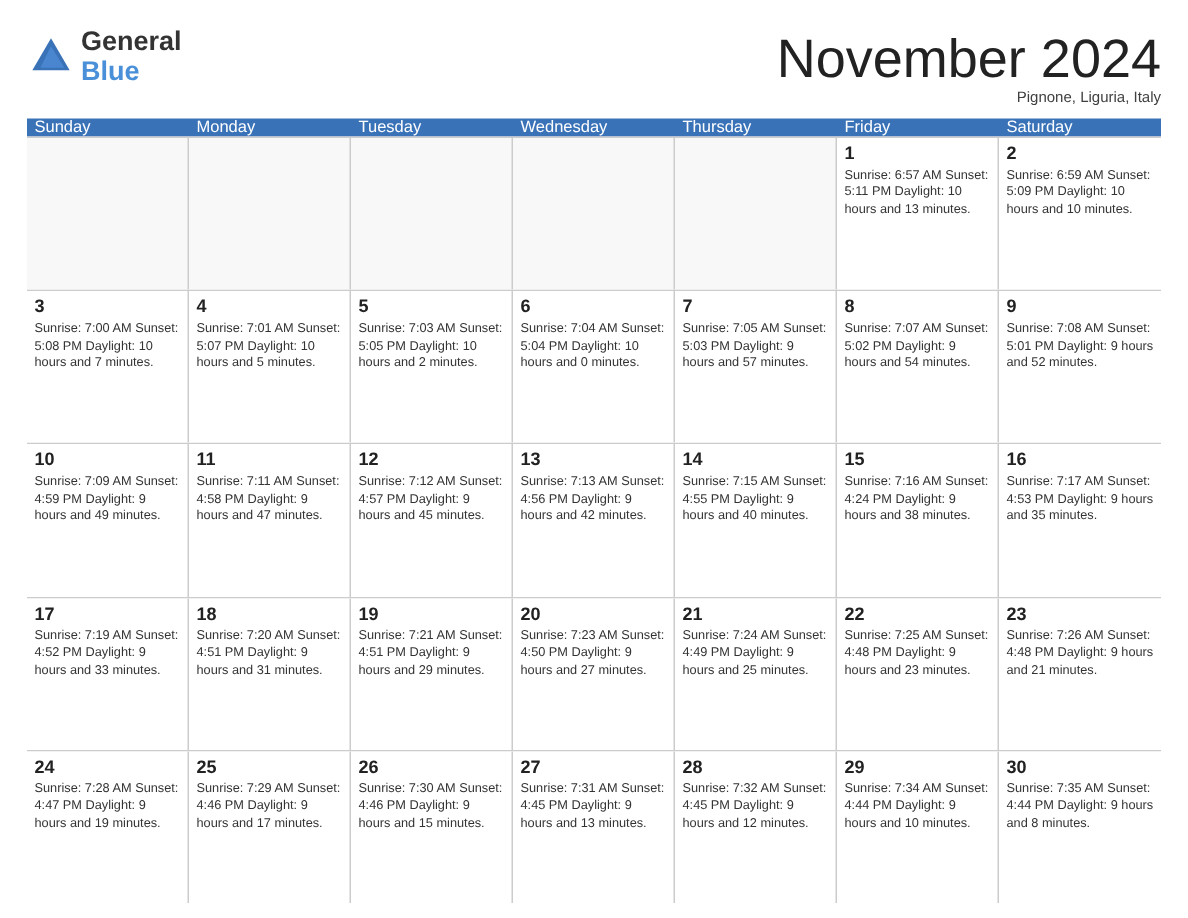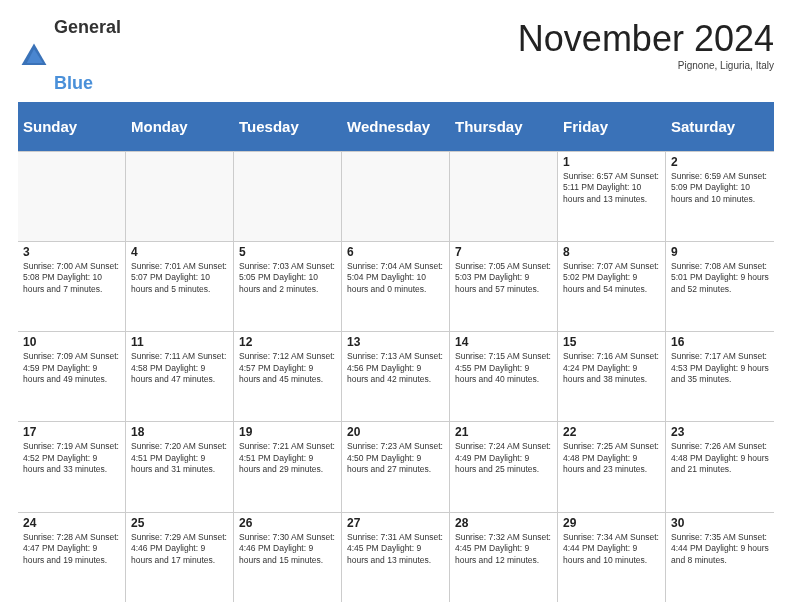--- a/index.html
+++ b/index.html
@@ -35,21 +35,20 @@
     }
     .logo-general {
       font-size: 18px;
       font-weight: bold;
       color: #333;
     }
     .logo-blue {
       font-size: 18px;
       font-weight: bold;
       color: #4a90d9;
-      margin-top: 36px;
     }
     .logo-icon {
       width: 32px;
       height: 32px;
     }
     .title-block {
       text-align: right;
     }
     .month-title {
       font-size: 36px;
@@ -65,23 +64,23 @@
       display: flex;
       flex-direction: column;
     }
     .cal-header {
       display: grid;
       grid-template-columns: repeat(7, 1fr);
       background: #3a72b8;
     }
     .cal-header-cell {
       color: #fff;
-      font-size: 15px;
-      font-weight: bold;
-      padding: 16px 5px;
+      font-size: 11px;
+      font-weight: normal;
+      padding: 0 5px;
       text-align: left;
     }
     .cal-body {
       flex: 1;
       display: flex;
       flex-direction: column;
     }
     .cal-row {
       display: grid;
       grid-template-columns: repeat(7, 1fr);

